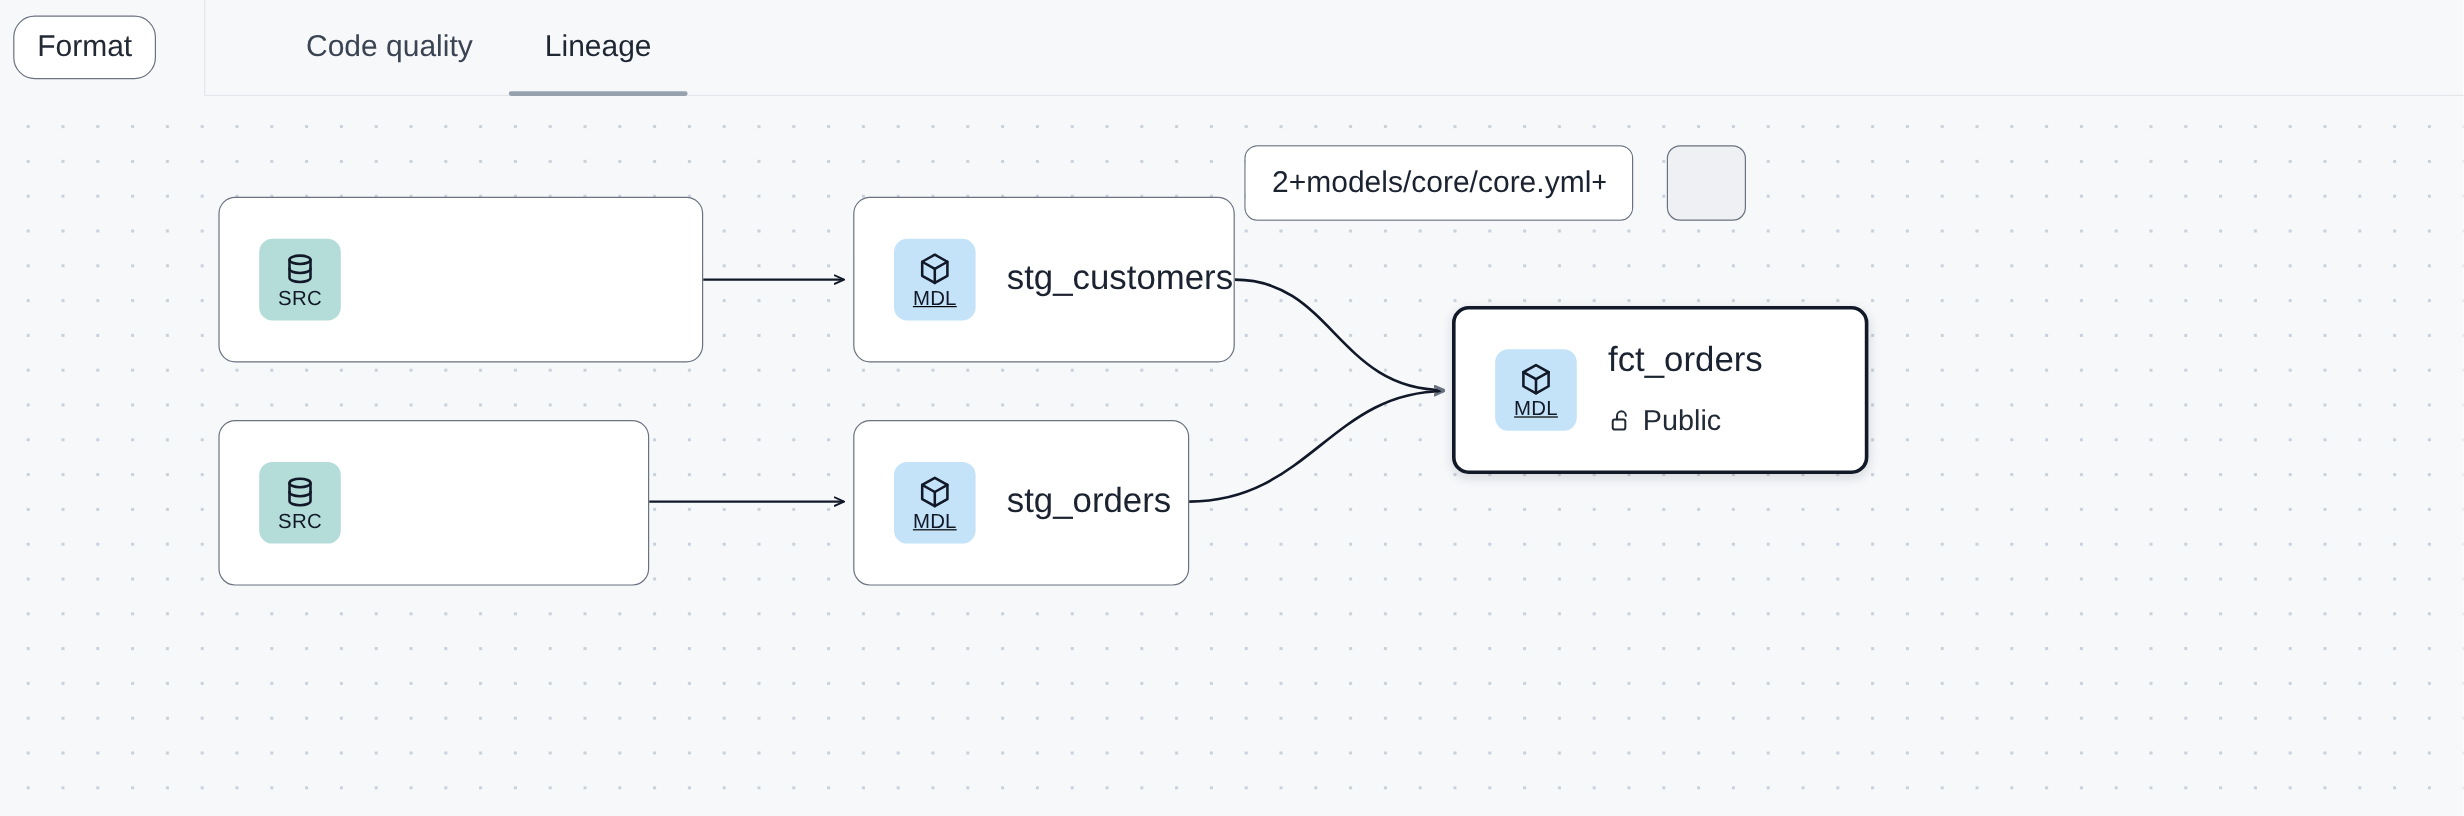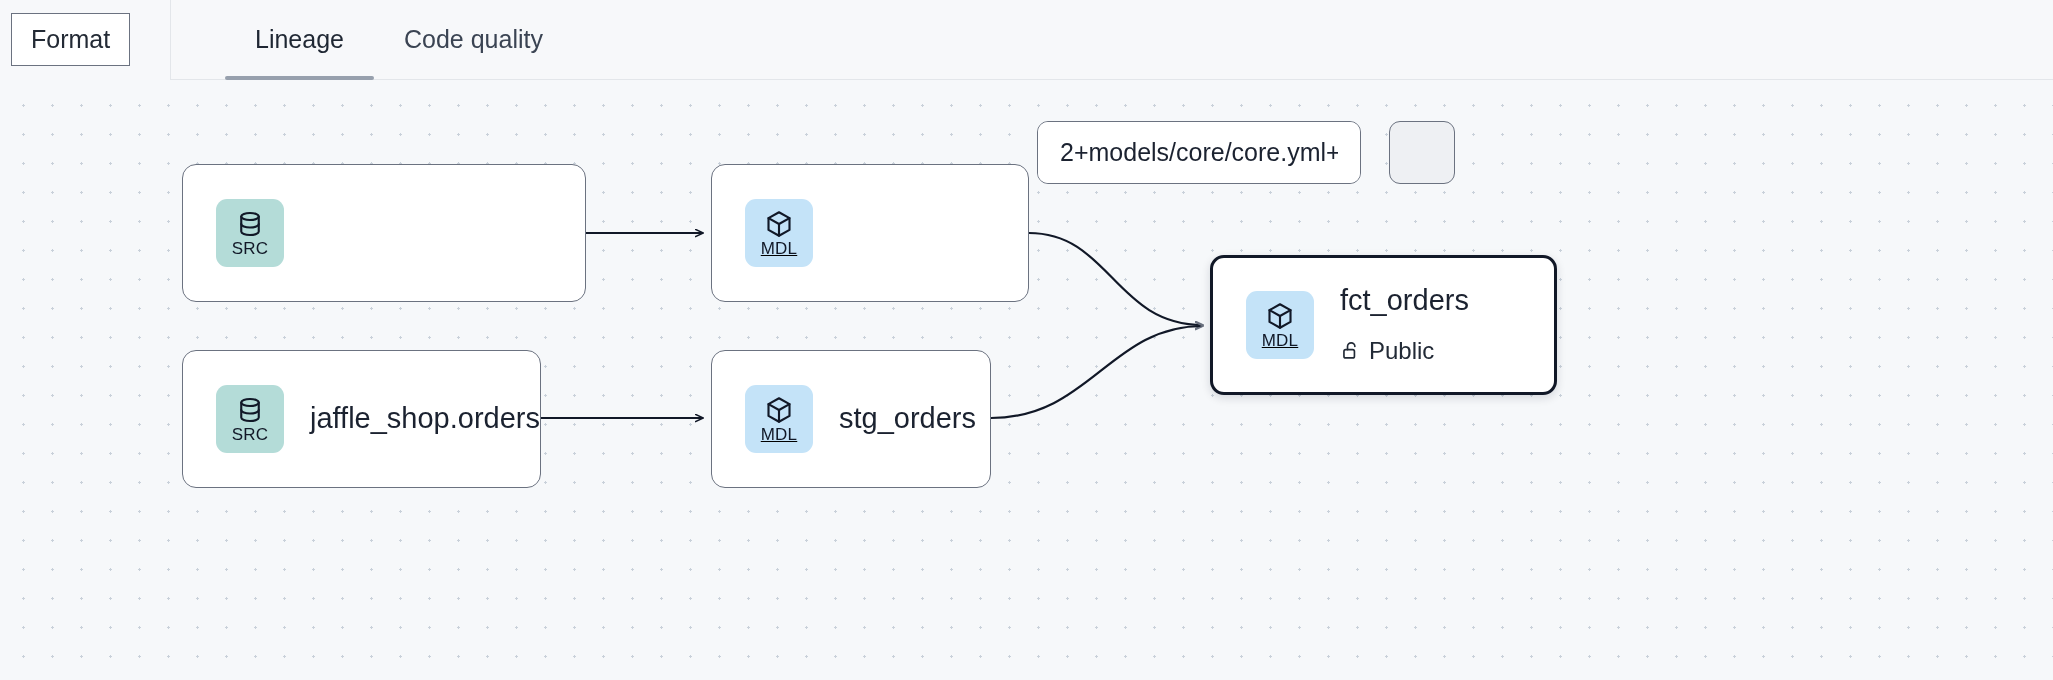--- a/index.html
+++ b/index.html
@@ -24,21 +24,21 @@
     width: 171px; height: 80px;
     display: flex; align-items: center; justify-content: flex-start;
     padding-left: 11px;
     border-right: 1px solid #e3e6ea;
     background: #f7f8fa;
   }
   .format-btn {
     height: 53px; padding: 0 19px;
     background: #ffffff;
     border: 1.6px solid #6b7280;
-    border-radius: 0;
+    border-radius: 18px;
     color: #232a35;
     font-size: 25px;
     display: flex; align-items: center; justify-content: center;
     cursor: pointer;
     white-space: nowrap;
   }
   .tabs { display: flex; align-items: flex-end; height: 80px; padding-left: 54px; }
   .tab {
     position: relative;
     height: 80px;
@@ -154,22 +154,22 @@
 
 <div class="app">
 
   <div class="toolbar">
 
     <div class="format-wrap">
       <button class="format-btn">Format</button>
     </div>
 
     <div class="tabs">
+      <div class="tab">Code quality</div>
       <div class="tab active">Lineage</div>
-      <div class="tab">Code quality</div>
     </div>
 
   </div>
 
   <div class="canvas">
 
     <svg class="edges" viewBox="0 0 2053 600">
       <defs>
         <marker id="arrowhead" markerWidth="9" markerHeight="9" refX="8" refY="4.5" orient="auto" markerUnits="userSpaceOnUse">
           <path d="M0,0.7 L8.4,4.5 L0,8.3" fill="none" stroke="#111827" stroke-width="1.6"></path>
@@ -205,35 +205,35 @@
       <div class="badge mdl">
         <span>
           <svg width="30" height="30" viewBox="0 0 24 24" fill="none" stroke="#111827" stroke-width="1.7" stroke-linecap="round" stroke-linejoin="round">
             <path d="M12 2.6 20.4 7.3v9.4L12 21.4 3.6 16.7V7.3Z"></path>
             <path d="M3.6 7.3 12 12l8.4-4.7"></path>
             <path d="M12 12v9.4"></path>
           </svg>
         </span>
         <span class="badge-text">MDL</span>
       </div>
+      <div class="node-body">
+        <div class="node-title">stg_customers</div>
+      </div>
     </div>
 
     <div class="node" style="left:182px; top:270px; width:359px; height:138px;">
       <div class="badge src">
         <span>
           <svg width="30" height="30" viewBox="0 0 24 24" fill="none" stroke="#111827" stroke-width="1.7" stroke-linecap="round" stroke-linejoin="round">
             <ellipse cx="12" cy="6" rx="7" ry="2.8"></ellipse>
             <path d="M5 6v12c0 1.55 3.13 2.8 7 2.8s7-1.25 7-2.8V6"></path>
             <path d="M5 12c0 1.55 3.13 2.8 7 2.8s7-1.25 7-2.8"></path>
           </svg>
         </span>
         <span class="badge-text">SRC</span>
-      </div>
-      <div class="node-body">
-        <div class="node-title">jaffle_shop.orders</div>
       </div>
     </div>
 
     <div class="node" style="left:711px; top:270px; width:280px; height:138px;">
       <div class="badge mdl">
         <span>
           <svg width="30" height="30" viewBox="0 0 24 24" fill="none" stroke="#111827" stroke-width="1.7" stroke-linecap="round" stroke-linejoin="round">
             <path d="M12 2.6 20.4 7.3v9.4L12 21.4 3.6 16.7V7.3Z"></path>
             <path d="M3.6 7.3 12 12l8.4-4.7"></path>
             <path d="M12 12v9.4"></path>

